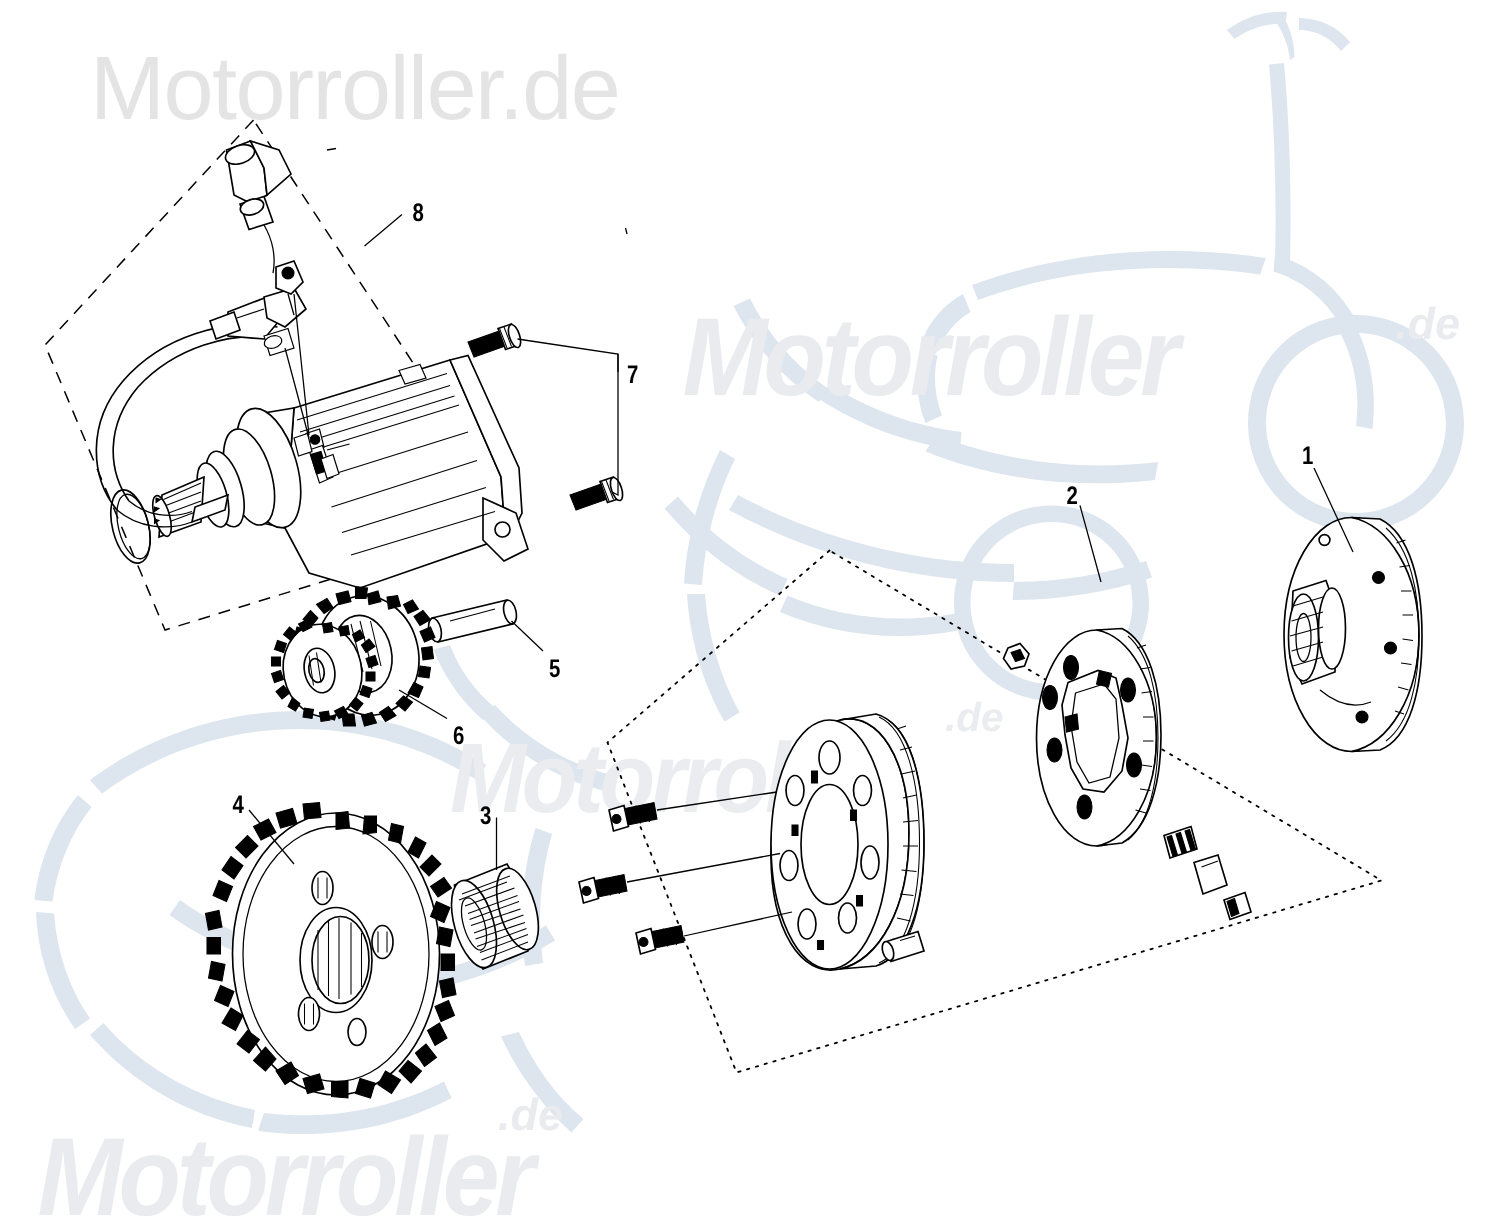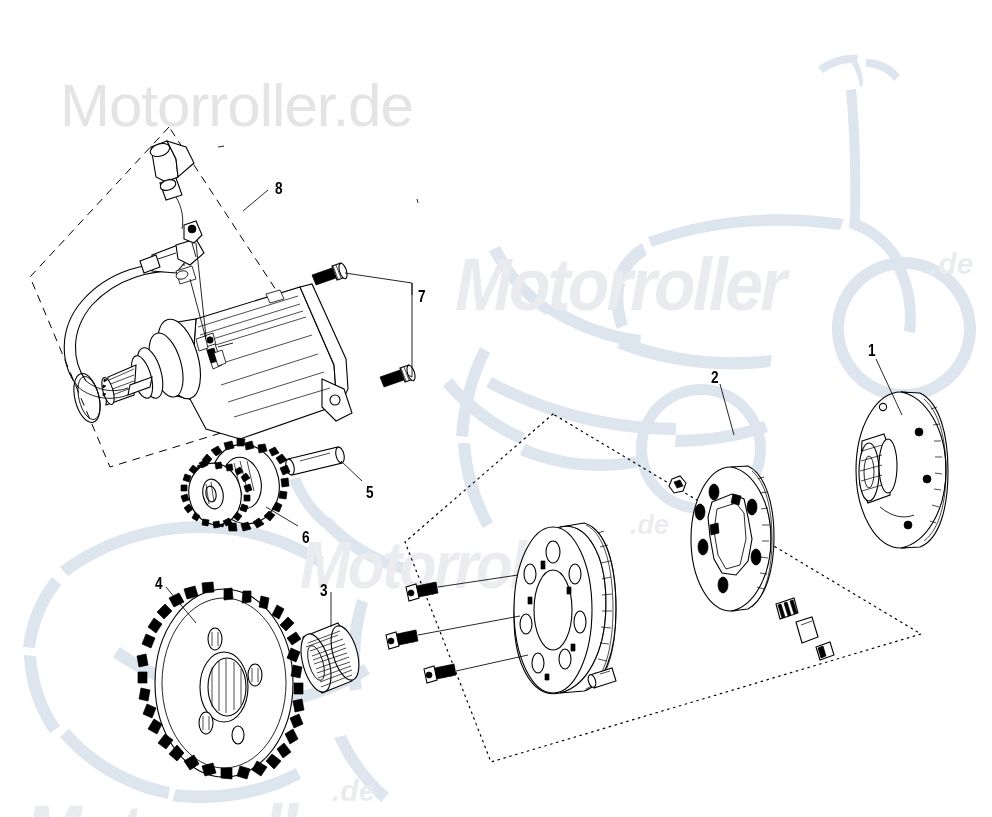--- a/index.html
+++ b/index.html
@@ -1,19 +1,19 @@
 <!DOCTYPE html>
 <html><head>
 <meta charset="utf-8">
 <style>
   html,body{margin:0;padding:0;background:#ffffff;}
   body{width:992px;height:817px;position:relative;overflow:hidden;
        font-family:"Liberation Sans","DejaVu Sans",sans-serif;}
 
-  .stage{position:absolute;left:0;top:0;width:992px;height:668px;margin-top:47px;}
+  .stage{position:absolute;left:0;top:0;width:992px;height:668px;}
 
   
   .wm{position:absolute;user-select:none;pointer-events:none;}
   #wm-top-text{left:60px;top:24px;font-size:60px;color:#e4e4e4;
                font-family:"Liberation Sans","DejaVu Sans",sans-serif;
                font-weight:400;letter-spacing:-1px;white-space:nowrap;}
   #wm-mid-text{left:455px;top:195px;font-size:74px;color:#e9ebee;
                font-weight:700;font-style:italic;letter-spacing:-3px;
                white-space:nowrap;transform:scaleX(.92);transform-origin:left top;}
   #wm-mid-de{left:930px;top:200px;font-size:30px;color:#e9ebee;font-weight:700;

